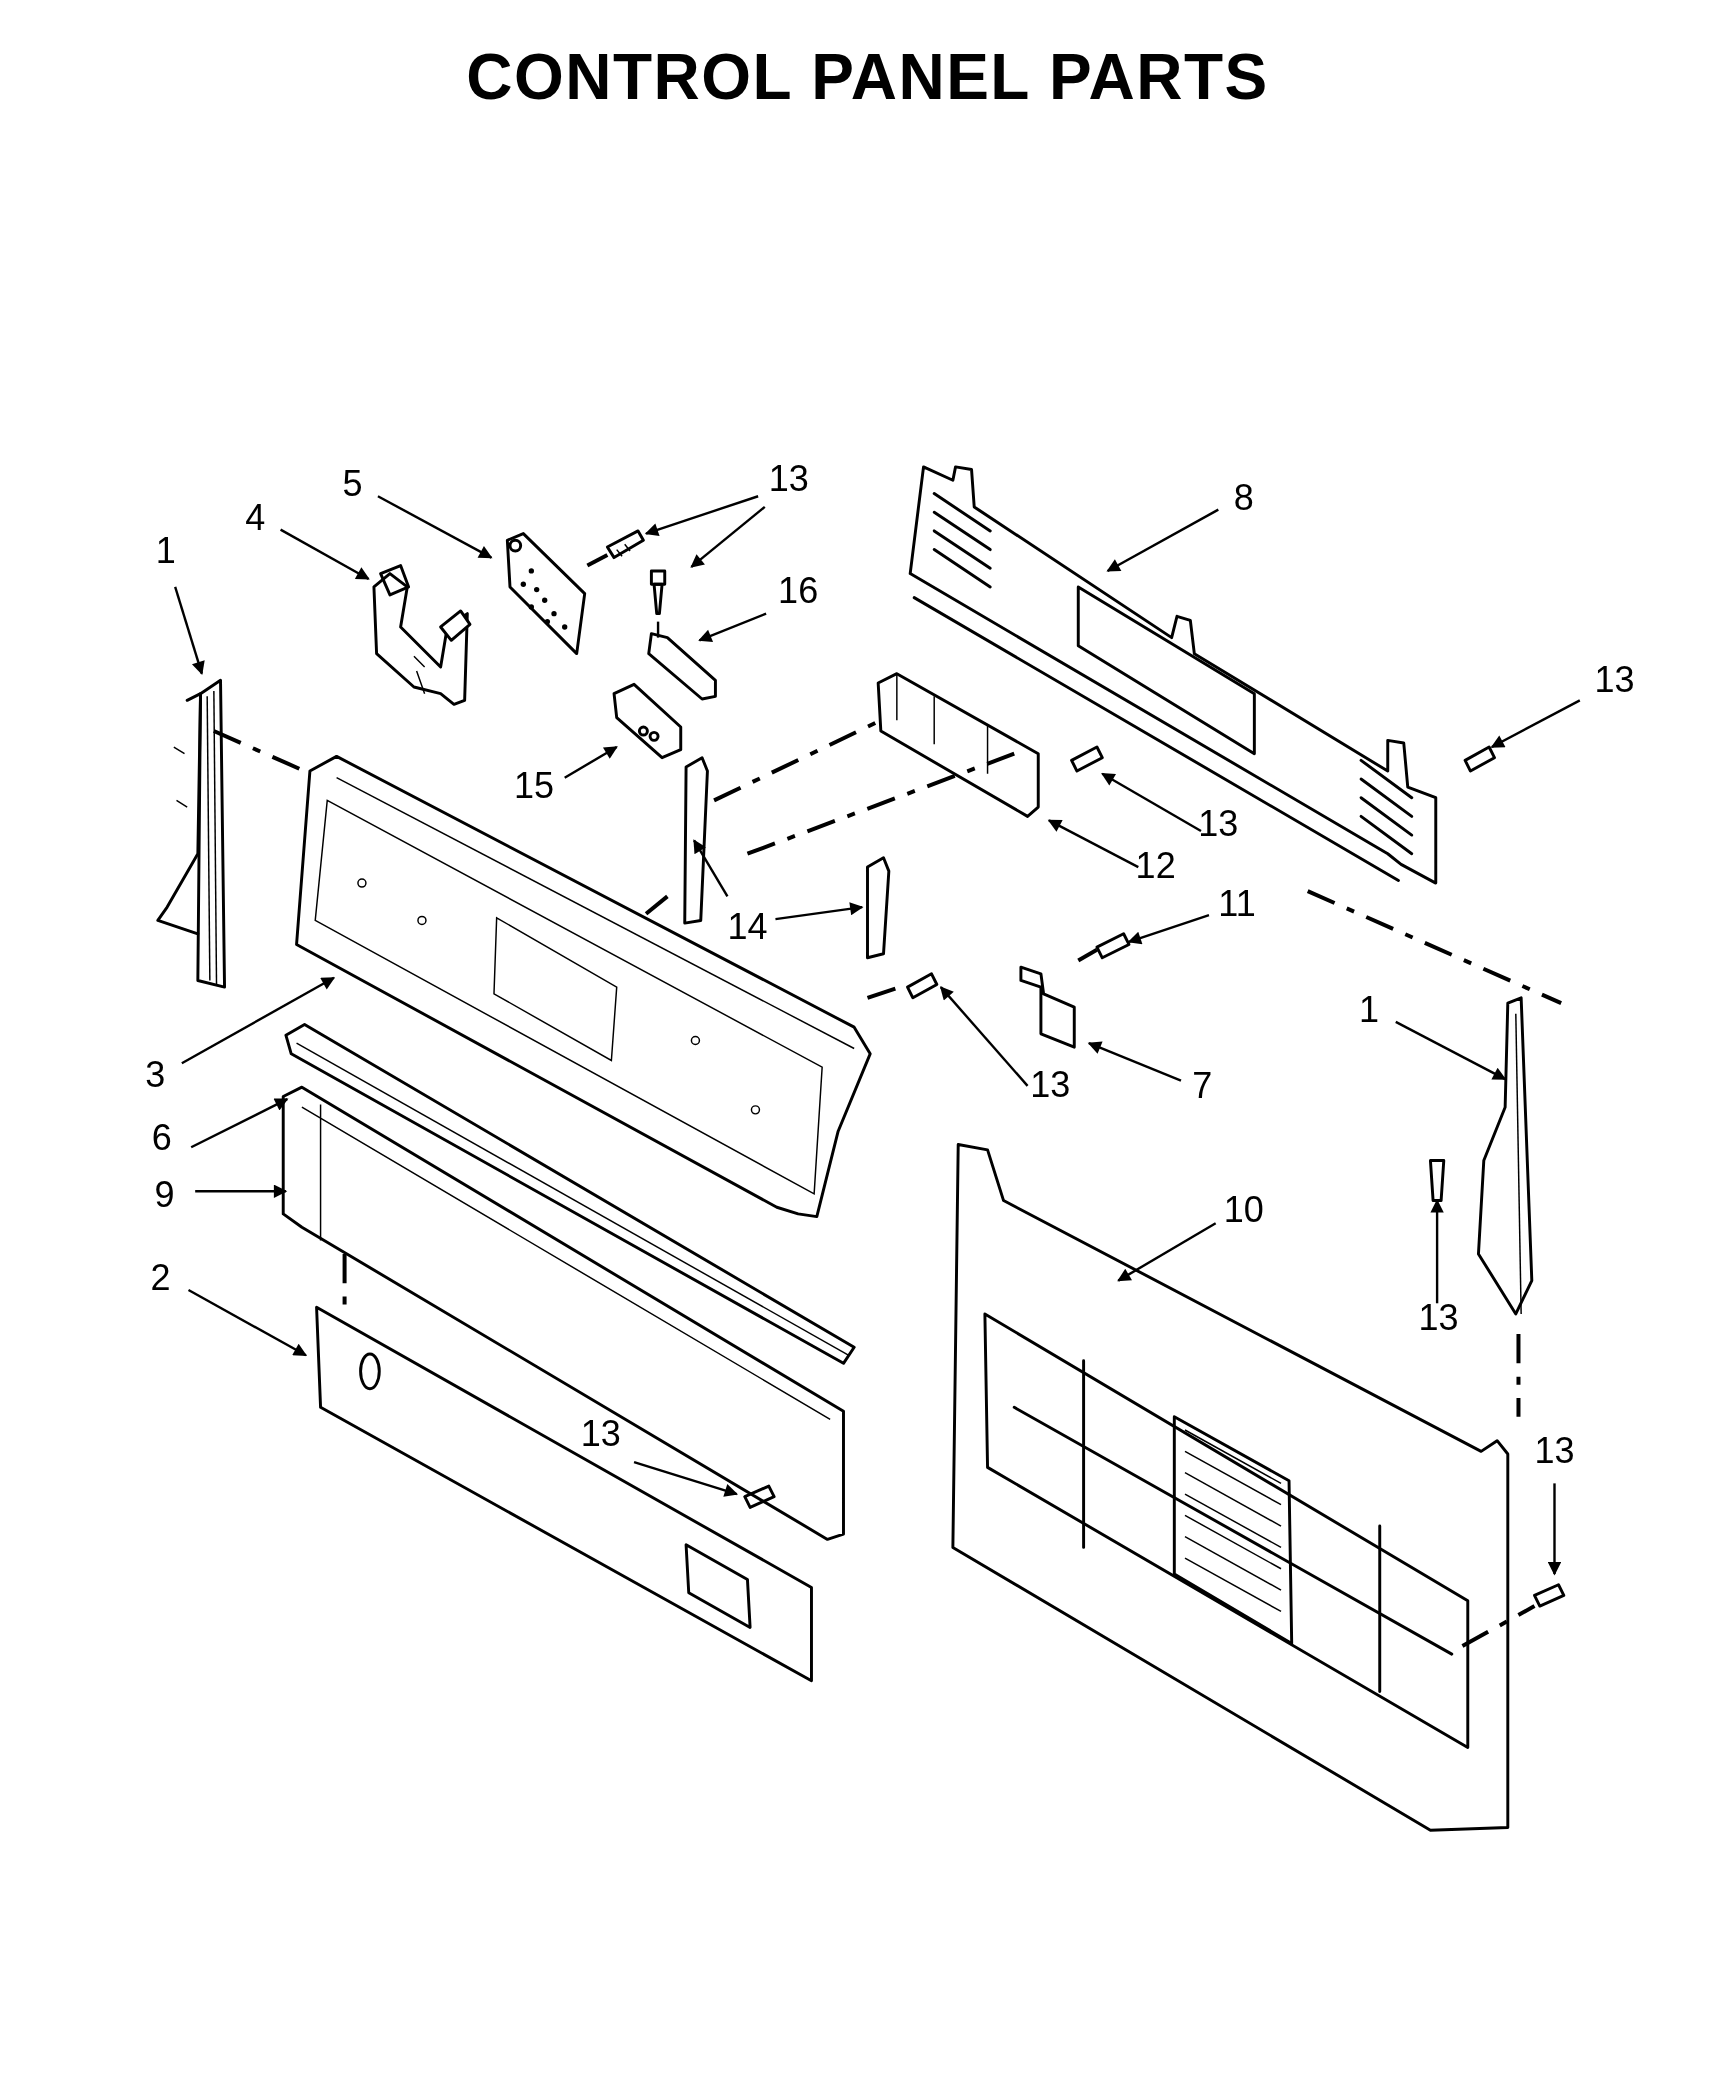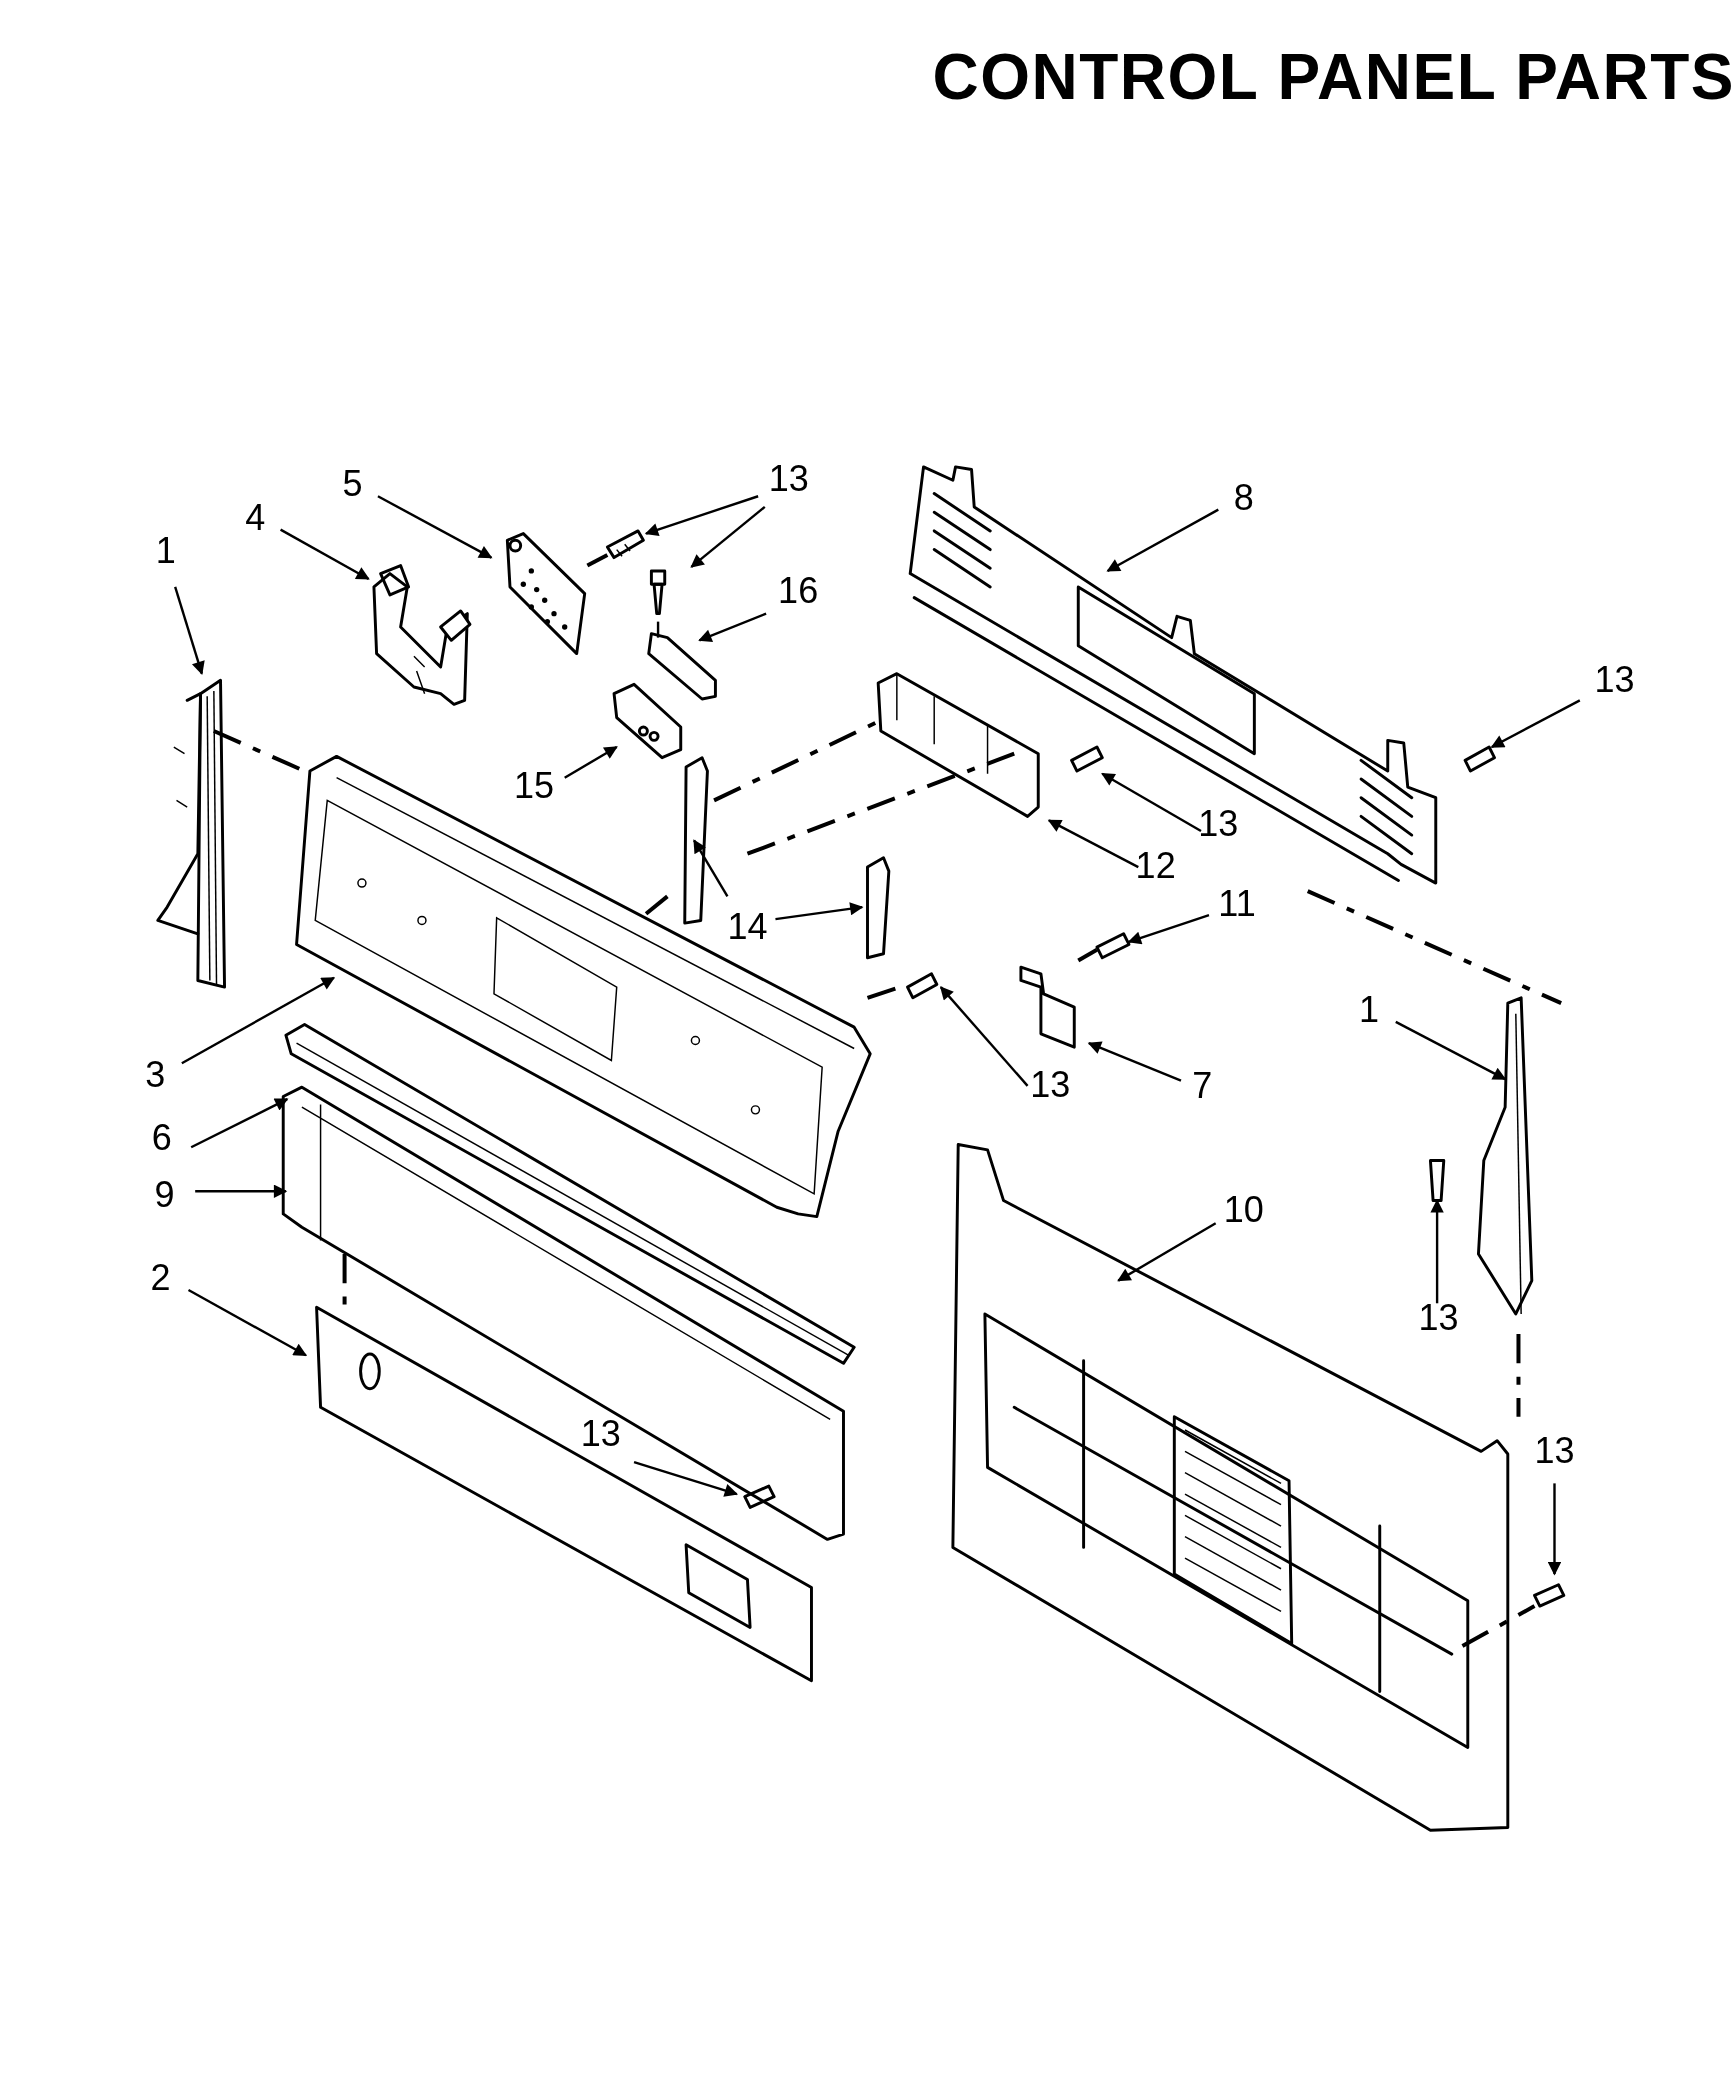--- a/index.html
+++ b/index.html
@@ -1,18 +1,18 @@
 <!DOCTYPE html>
 <html style="font-size:11.6px"><head>
 <meta charset="utf-8">
 <style>
   html, body { margin: 0; padding: 0; background: #ffffff; }
   body { width: 1735px; height: 2097px; position: relative; overflow: hidden; font-family: "Liberation Sans", sans-serif; }
   .title {
-    position: absolute; left: 0; top: 40px; width: 1735px; text-align: right;
+    position: absolute; left: 0; top: 40px; width: 1735px; text-align: center;
     font-family: "Liberation Sans", sans-serif; font-weight: bold; font-size: 64px;
     letter-spacing: 1.5px; color: #000;
   }
   svg.diagram { position: absolute; left: 0; top: 0; width: 1735px; height: 2097px; }
   .ln { fill: none; stroke: #000; stroke-width: 2.2; stroke-linejoin: round; stroke-linecap: round; }
   .thin { fill: none; stroke: #000; stroke-width: 1.1; }
   .fillw { fill: #fff; stroke: #000; stroke-width: 2.2; stroke-linejoin: round; }
   .dash { fill: none; stroke: #000; stroke-width: 3; stroke-dasharray: 22 10 6 10; }
   .leader { fill: none; stroke: #000; stroke-width: 1.8; }
   .callout { font-family: "Liberation Sans", sans-serif; font-size: 27px; fill: #000; }

